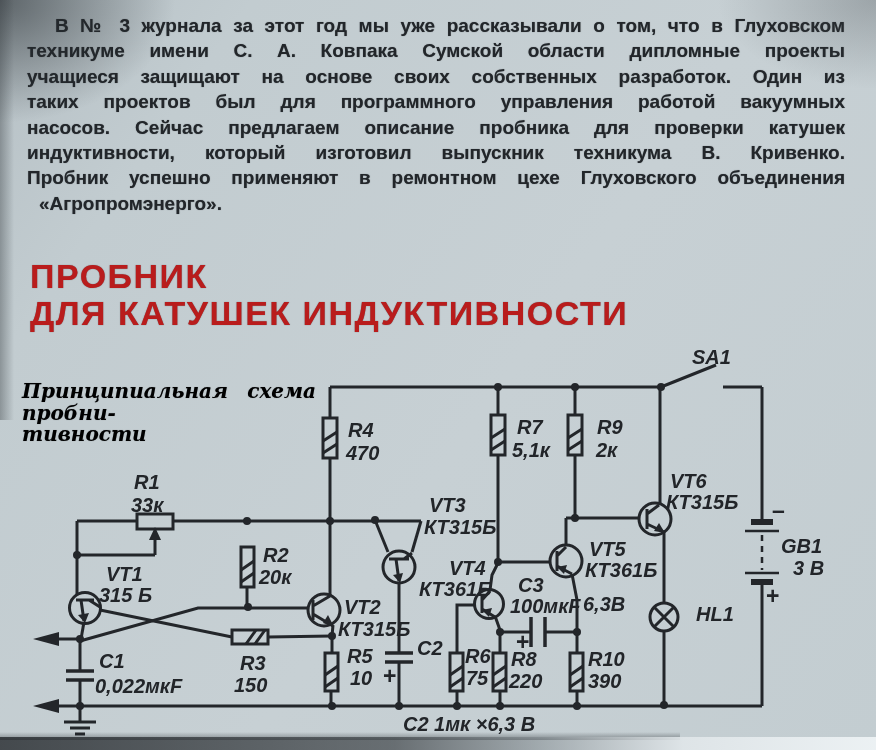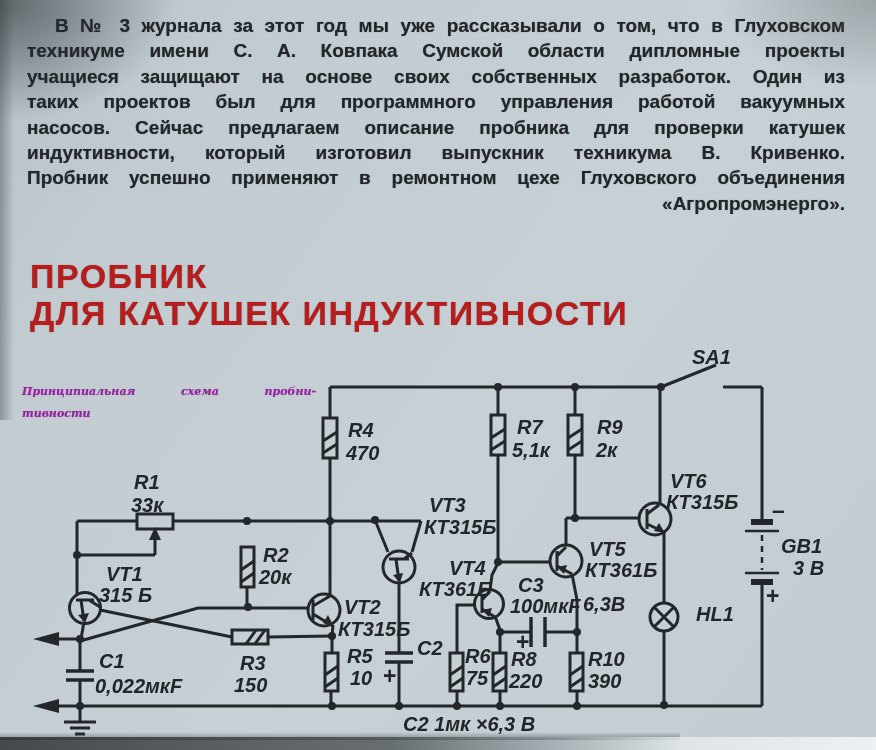--- a/index.html
+++ b/index.html
@@ -18,29 +18,29 @@
     background:linear-gradient(to right,rgba(32,36,40,.78) 0%,rgba(55,60,64,.66) 45%,rgba(120,128,133,.45) 62%,rgba(224,230,233,.92) 78%,rgba(238,243,245,.95) 100%);
     pointer-events:none;}
   .bottom-shadow{position:absolute;left:0;bottom:10px;width:680px;height:8px;
     background:linear-gradient(to bottom,rgba(40,45,49,0),rgba(40,45,49,.45));pointer-events:none;}
 
   .intro{position:absolute;left:27px;top:13px;width:818px;color:#22262a;
     font-weight:bold;font-size:19px;line-height:25.4px;
     text-shadow:0 0 1px rgba(34,38,42,.55);}
   .intro .jline{text-align:justify;text-align-last:justify;white-space:normal;}
   .intro .jline.first{text-indent:28px;}
-  .intro .lastline{text-align:right;margin-left:12px;}
+  .intro .lastline{text-align:left;margin-left:12px;}
 
   .headline{position:absolute;left:30px;top:258px;color:#b91c1c;
     font-weight:bold;font-size:34px;line-height:37px;letter-spacing:1.5px;
     text-shadow:0 0 1px rgba(34,38,42,.6);}
 
-  .caption{position:absolute;left:22px;top:381px;width:294px;color:#a21caf;
+  .caption{position:absolute;left:22px;top:381px;width:294px;color:#000000;
     font-family:"DejaVu Serif",serif;font-style:italic;font-weight:bold;
-    font-size:11px;line-height:21.5px;text-shadow:0 0 .8px rgba(34,38,42,.5);}
+    font-size:20px;line-height:21.5px;text-shadow:0 0 .8px rgba(34,38,42,.5);}
   .caption .jline{text-align:justify;text-align-last:justify;}
 
   svg{position:absolute;left:0;top:0;}
   .wire{stroke:#23262a;stroke-width:3;fill:none;}
   .wire-thin{stroke:#23262a;stroke-width:2.5;fill:none;}
   .plate-thick{stroke:#23262a;stroke-width:6;fill:none;}
   .plate{stroke:#23262a;stroke-width:3.5;fill:none;}
   .body{stroke:#23262a;stroke-width:3;fill:none;}
   .dot{fill:#23262a;stroke:none;}
   .arrowhead{fill:#23262a;stroke:none;}

